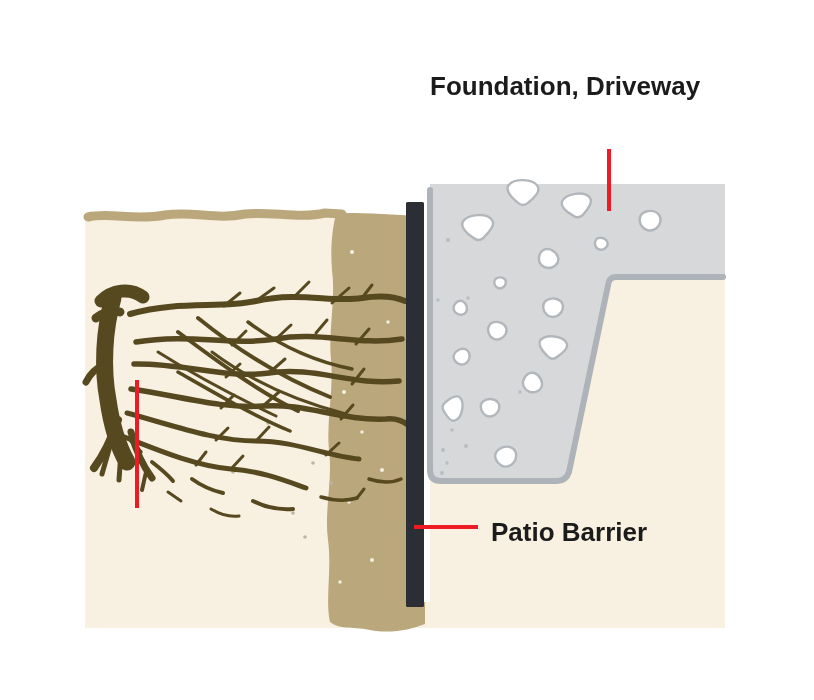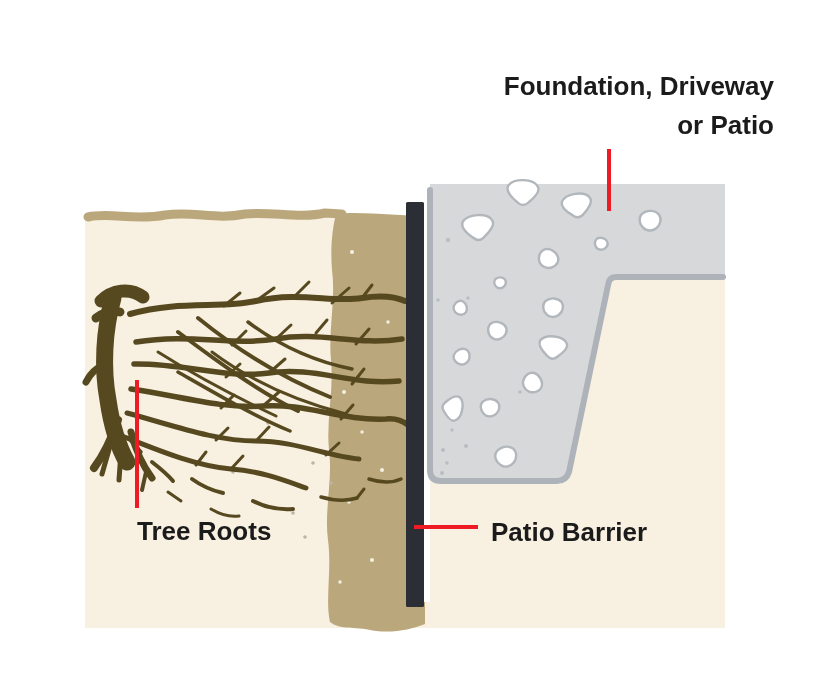--- a/index.html
+++ b/index.html
@@ -19,21 +19,21 @@
   .canvas{
     position:relative;width:814px;height:700px;overflow:hidden;
     background:var(--background);
     font-family:"Liberation Sans", sans-serif;
   }
   .canvas svg{position:absolute;left:0;top:0;}
   .label{
     position:absolute;color:var(--label-text);
     font-weight:bold;font-size:26px;line-height:32px;white-space:nowrap;
   }
-  .label-foundation{left:430px;top:67px;width:344px;text-align:right;line-height:39px;}
+  .label-foundation{left:430px;top:67px;width:344px;text-align:left;line-height:39px;}
   .label-tree-roots{left:137px;top:515px;}
   .label-root-barrier{left:491px;top:516px;}
   .leader{position:absolute;background:var(--leader-red);}
   .leader-foundation{left:607px;top:149px;width:4px;height:62px;}
   .leader-tree-roots{left:135px;top:380px;width:4px;height:128px;}
   .leader-root-barrier{left:414px;top:525px;width:64px;height:4px;}
 
   .soil-cream{fill:var(--soil-cream);}
   .ground-line{stroke:var(--soil-tan);stroke-width:9;fill:none;stroke-linecap:round;}
   .soil-tan{fill:var(--soil-tan);}
@@ -200,18 +200,16 @@
       </g>
     </g>
   </svg>
 
   <div class="leader leader-foundation"></div>
   <div class="leader leader-tree-roots"></div>
   <div class="leader leader-root-barrier"></div>
 
   <div class="label label-foundation">
     <div>Foundation, Driveway</div>
-    <div>or Patio</div>
   </div>
-  <div class="label label-tree-roots">Tree Roots</div>
   <div class="label label-root-barrier">Patio Barrier</div>
 
 </div>
 
 </body></html>

